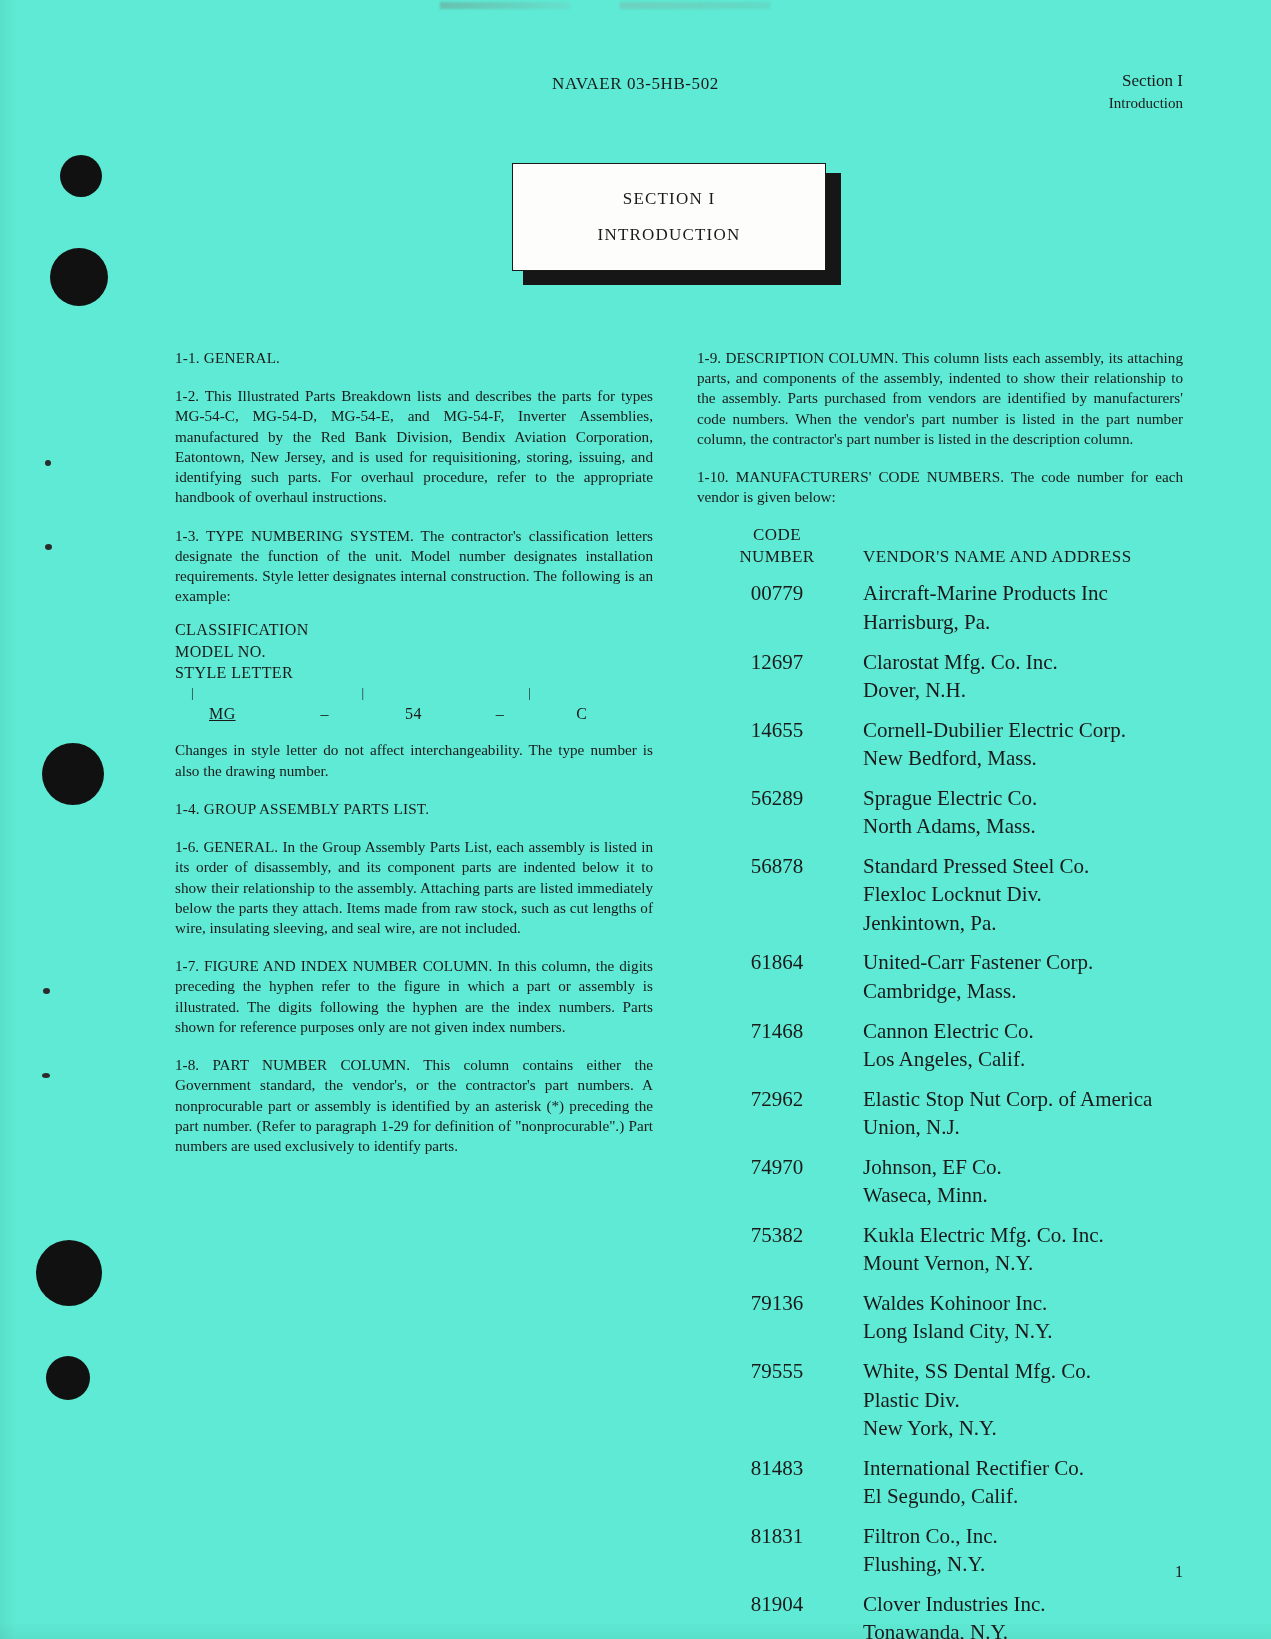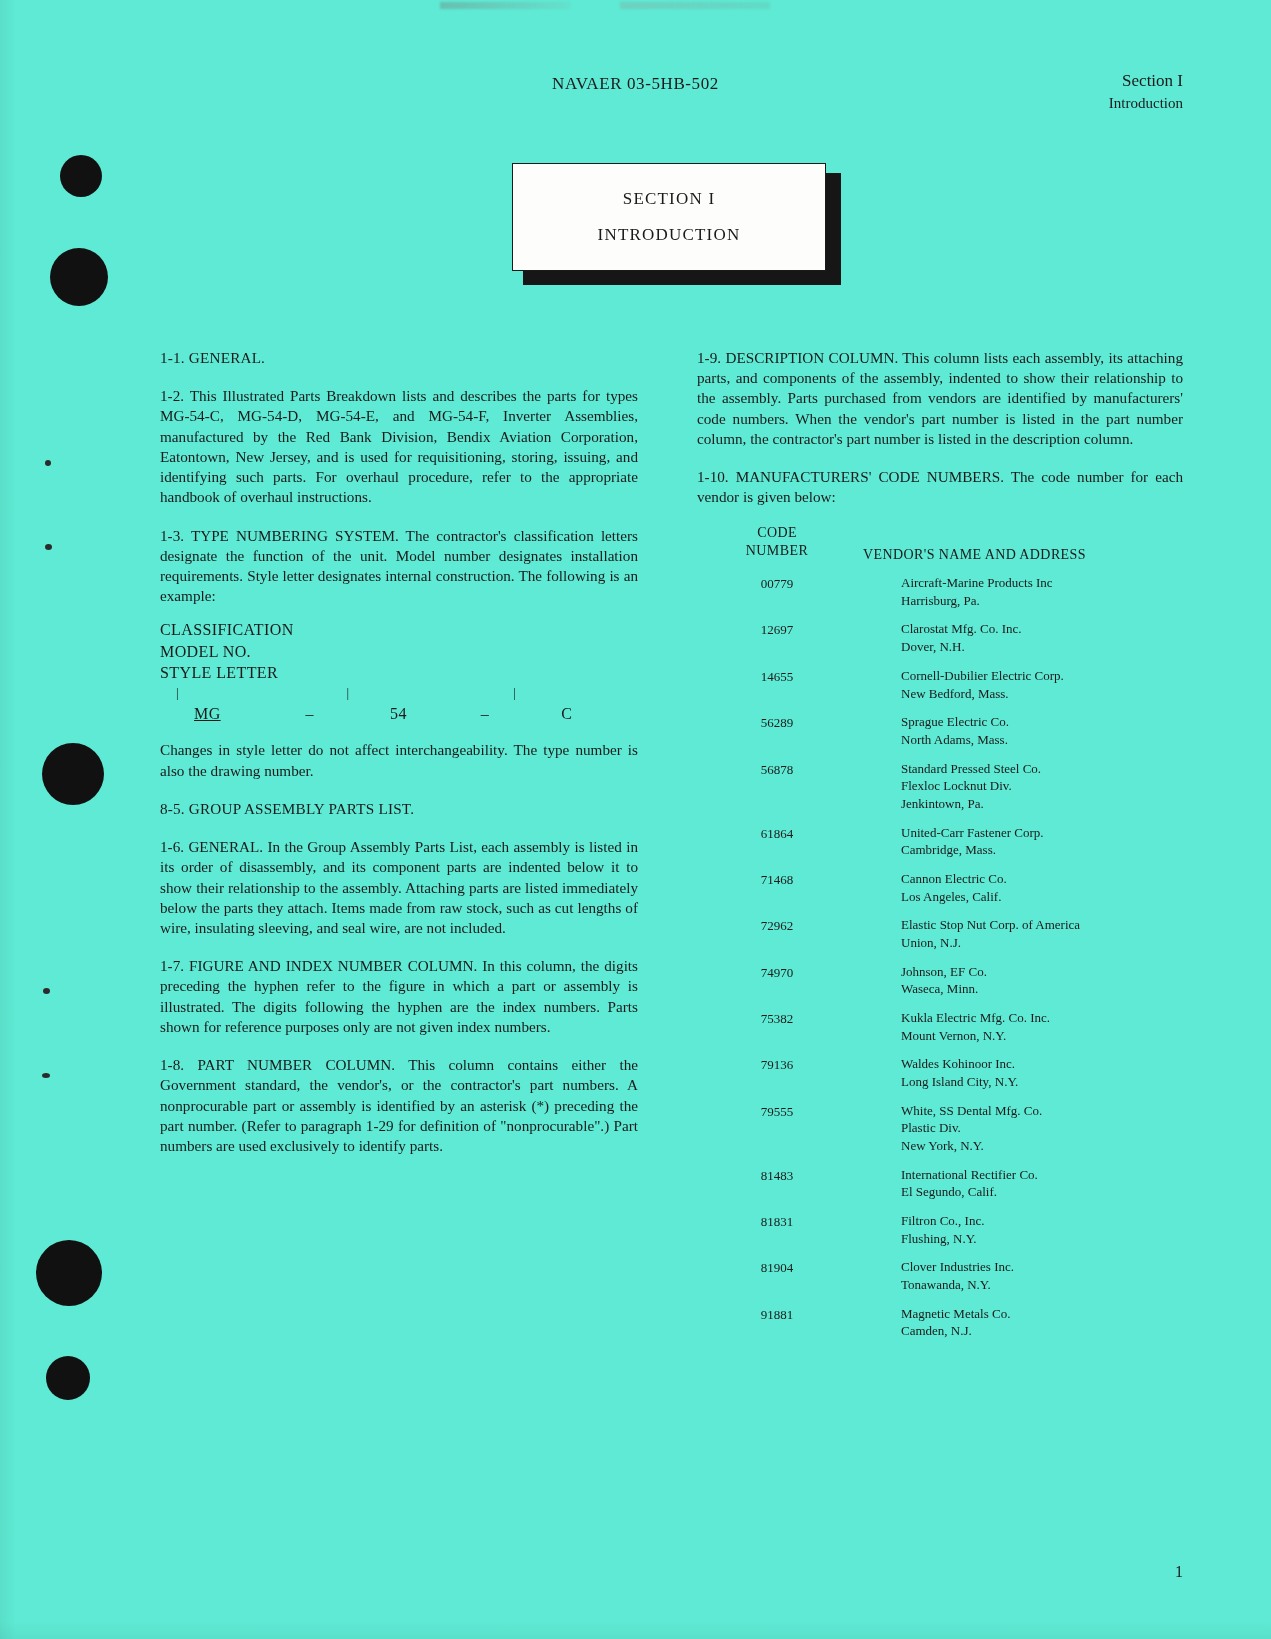--- a/index.html
+++ b/index.html
@@ -104,21 +104,21 @@
   .title-box div { font-size: 17px; letter-spacing: 1.2px; }
 
   
   .col {
     position: absolute;
     top: 348px;
     font-size: 15.2px;
     line-height: 1.33;
     text-align: justify;
   }
-  .col-left { left: 160px; width: 478px; }
+  .col-left { left: 175px; width: 478px; }
   .col-right { left: 697px; width: 486px; }
   .col p { margin: 0 0 18px 0; }
   .col p.tight { margin-bottom: 13px; }
   .para-head { letter-spacing: 0.2px; }
 
   
   .example {
     margin: 4px 0 16px 0;
   }
   .example-row1 {
@@ -147,39 +147,38 @@
   .er2-mg { margin-left: 34px; text-decoration: underline; }
   .er2-d1 { margin-left: 85px; }
   .er2-54 { margin-left: 76px; }
   .er2-d2 { margin-left: 74px; }
   .er2-c  { margin-left: 72px; }
 
   
   .vendor-head {
     display: flex;
     margin: 16px 0 10px 0;
-    font-size: 14px;
+    font-size: 17px;
     letter-spacing: 0.4px;
   }
   .vh-code {
     width: 160px;
     text-align: center;
     line-height: 1.35;
   }
   .vh-name {
     flex: 1;
     text-align: left;
     padding-top: 22px;
     padding-left: 6px;
   }
   .vendor-row {
     display: flex;
     margin-bottom: 11px;
-    font-size: 13px;
-    gap: 38px;
+    font-size: 21px;
   }
   .v-code {
     width: 160px;
     text-align: center;
     padding-top: 1px;
   }
   .v-info {
     flex: 1;
     padding-left: 6px;
     line-height: 1.36;
@@ -246,21 +245,21 @@
       <div class="example-row2">
         <span class="er2-mg">MG</span>
         <span class="er2-d1">–</span>
         <span class="er2-54">54</span>
         <span class="er2-d2">–</span>
         <span class="er2-c">C</span>
       </div>
     </div>
 
     <p>Changes in style letter do not affect interchangeability.  The type number is also the drawing number.</p>
-    <p class="para-head">8-5.  GROUP ASSEMBLY PARTS LIST.</p>
+    <p class="para-head">1-4.  GROUP ASSEMBLY PARTS LIST.</p>
     <p>1-6.  GENERAL.  In the Group Assembly Parts List, each assembly is listed in its order of disassembly, and its component parts are indented below it to show their relationship to the assembly.  Attaching parts are listed immediately below the parts they attach.  Items made from raw stock, such as cut lengths of wire, insulating sleeving, and seal wire, are not included.</p>
     <p>1-7.  FIGURE AND INDEX NUMBER COLUMN.  In this column, the digits preceding the hyphen refer to the figure in which a part or assembly is illustrated. The digits following the hyphen are the index numbers. Parts shown for reference purposes only are not given index numbers.</p>
     <p>1-8.  PART NUMBER COLUMN.  This column contains either the Government standard, the vendor's, or the contractor's part numbers.  A nonprocurable part or assembly is identified by an asterisk (*) preceding the part number.  (Refer to paragraph 1-29 for definition of "nonprocurable".)  Part numbers are used exclusively to identify parts.</p>
   </div>
 
   <div class="col col-right">
     <p>1-9.  DESCRIPTION COLUMN.  This column lists each assembly, its attaching parts, and components of the assembly, indented to show their relationship to the assembly.  Parts purchased from vendors are identified by manufacturers' code numbers.  When the vendor's part number is listed in the part number column, the contractor's part number is listed in the description column.</p>
     <p class="tight">1-10. MANUFACTURERS' CODE NUMBERS.  The code number for each vendor is given below:</p>
 
     <div class="vendor-head">

